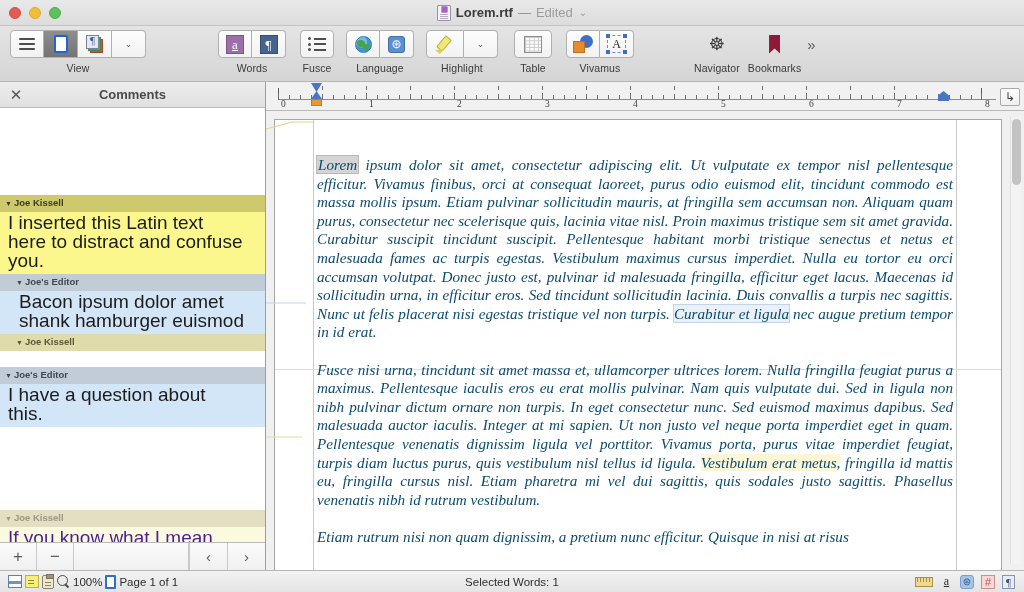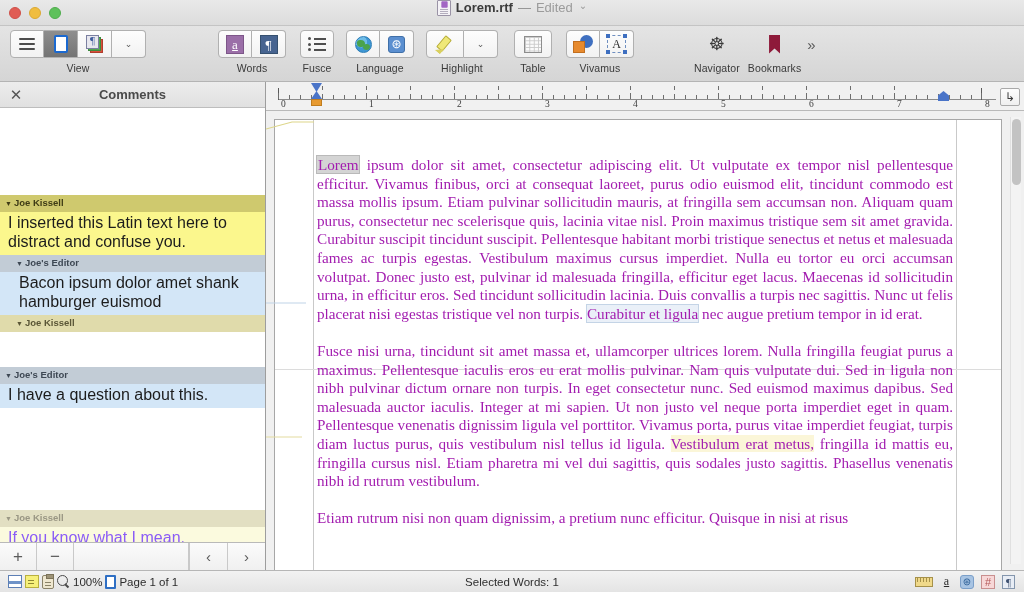--- a/index.html
+++ b/index.html
@@ -24,21 +24,21 @@
     position: relative;
     display: flex; align-items: center;
   }
   .traffic { display: flex; gap: 8px; margin-left: 9px; }
   .light { width: 12px; height: 12px; border-radius: 50%; }
   .light.red    { background: #e05c54; border: 1px solid #cf5049; }
   .light.yellow { background: #f0bd3f; border: 1px solid #dba933; }
   .light.green  { background: #5ec15b; border: 1px solid #4fad4d; }
   .title-center {
     position: absolute; left: 0; right: 0; top: 0; bottom: 0;
-    display: flex; justify-content: center;
+    display: flex; align-items: center; justify-content: center;
     gap: 5px; pointer-events: none;
   }
   .title-doc-icon { width: 14px; height: 16px; position: relative; }
   .title-doc-icon .pg {
     position: absolute; inset: 0;
     background: #f4f2f6; border: 1px solid #9a93a6; border-radius: 1px;
   }
   .title-doc-icon .pg::after {
     content: ""; position: absolute; left: 2px; right: 2px; top: 8px; height: 1px;
     background: #b3adbd; box-shadow: 0 2px 0 #b3adbd, 0 4px 0 #b3adbd;
@@ -193,30 +193,30 @@
   }
   .sb-title { font-size: 13px; font-weight: bold; color: #4a4a4a; }
   .sb-body { flex: 1 1 auto; position: relative; overflow: hidden; background: #fff; }
 
   .cmt-thread { position: absolute; left: 0; right: 0; }
   .cmt-head {
     font-size: 9.5px; font-weight: bold; color: #4d4d4d;
     padding: 2px 6px 2px 5px; line-height: 12px;
   }
   .cmt-head .disc { font-size: 7px; margin-right: 2px; }
-  .cmt-body { font-size: 16px; line-height: 19px; padding: 1px 20px 4px 8px; color: #1c1c1c; }
+  .cmt-body { font-size: 19px; line-height: 19px; padding: 1px 20px 4px 8px; color: #1c1c1c; }
 
   .th-yellow .cmt-head { background: #cfc96e; color: #3f3c16; }
   .th-yellow .cmt-body { background: #fbf78d; }
   .th-yellow-2 .cmt-head { background: #e0dbab; color: #5a5636; }
   .th-yellow-2 .cmt-body { background: #fcfad2; }
   .th-blue .cmt-head { background: #c2ccd6; color: #3e4854; }
   .th-blue .cmt-body { background: #d3e6f7; }
   .th-faded .cmt-head { background: #e2dfc2; color: #9a9784; }
-  .th-faded .cmt-body { background: #fbfade; color: #8b5cf6; }
+  .th-faded .cmt-body { background: #fbfade; color: #4c1d95; }
   .reply .cmt-head { padding-left: 16px; }
   .reply .cmt-body { padding-left: 19px; }
 
   .sb-footer {
     height: 28px; flex: 0 0 28px; display: flex; align-items: stretch;
     background: linear-gradient(#fbfbfb, #f0f0f0); border-top: 1px solid #b9b9b9;
   }
   .sbf-btn {
     width: 37px; display: flex; align-items: center; justify-content: center;
     border-right: 1px solid #c9c9c9; font-size: 17px; color: #5b5b5b; line-height: 1;
@@ -265,21 +265,21 @@
 
   .canvas { flex: 1 1 auto; position: relative; overflow: hidden; background: #f0f0f0; }
   .page {
     position: absolute; left: 8px; top: 8px; right: 22px; bottom: -120px;
     background: #ffffff; border: 1px solid #a7a7a7;
   }
   .doctext {
     position: absolute; left: 42px; right: 48px; top: 36px;
     font-family: "Liberation Serif", serif;
     font-size: 15.2px; line-height: 18.6px;
-    text-align: justify; color: #a21caf;
+    text-align: justify; color: #0c4a6e; font-style: italic;
   }
   .doctext p { margin: 0 0 18.6px 0; }
   .sel-lorem { background: #d4d4d4; outline: 1px solid #b9b9b9; padding: 0 1px; }
   .hl-blue   { background: #eaf0f8; box-shadow: 0 0 0 1px #c4d4e6; }
   .hl-yellow { background: #fbf6d8; }
   .vline {
     position: absolute; top: 0; bottom: 0; width: 1px; background: #c9c9c9;
   }
   .doc-sep { position: absolute; left: 0; right: 0; height: 1px; background: #dcdcdc; }
   .scrollbar {

